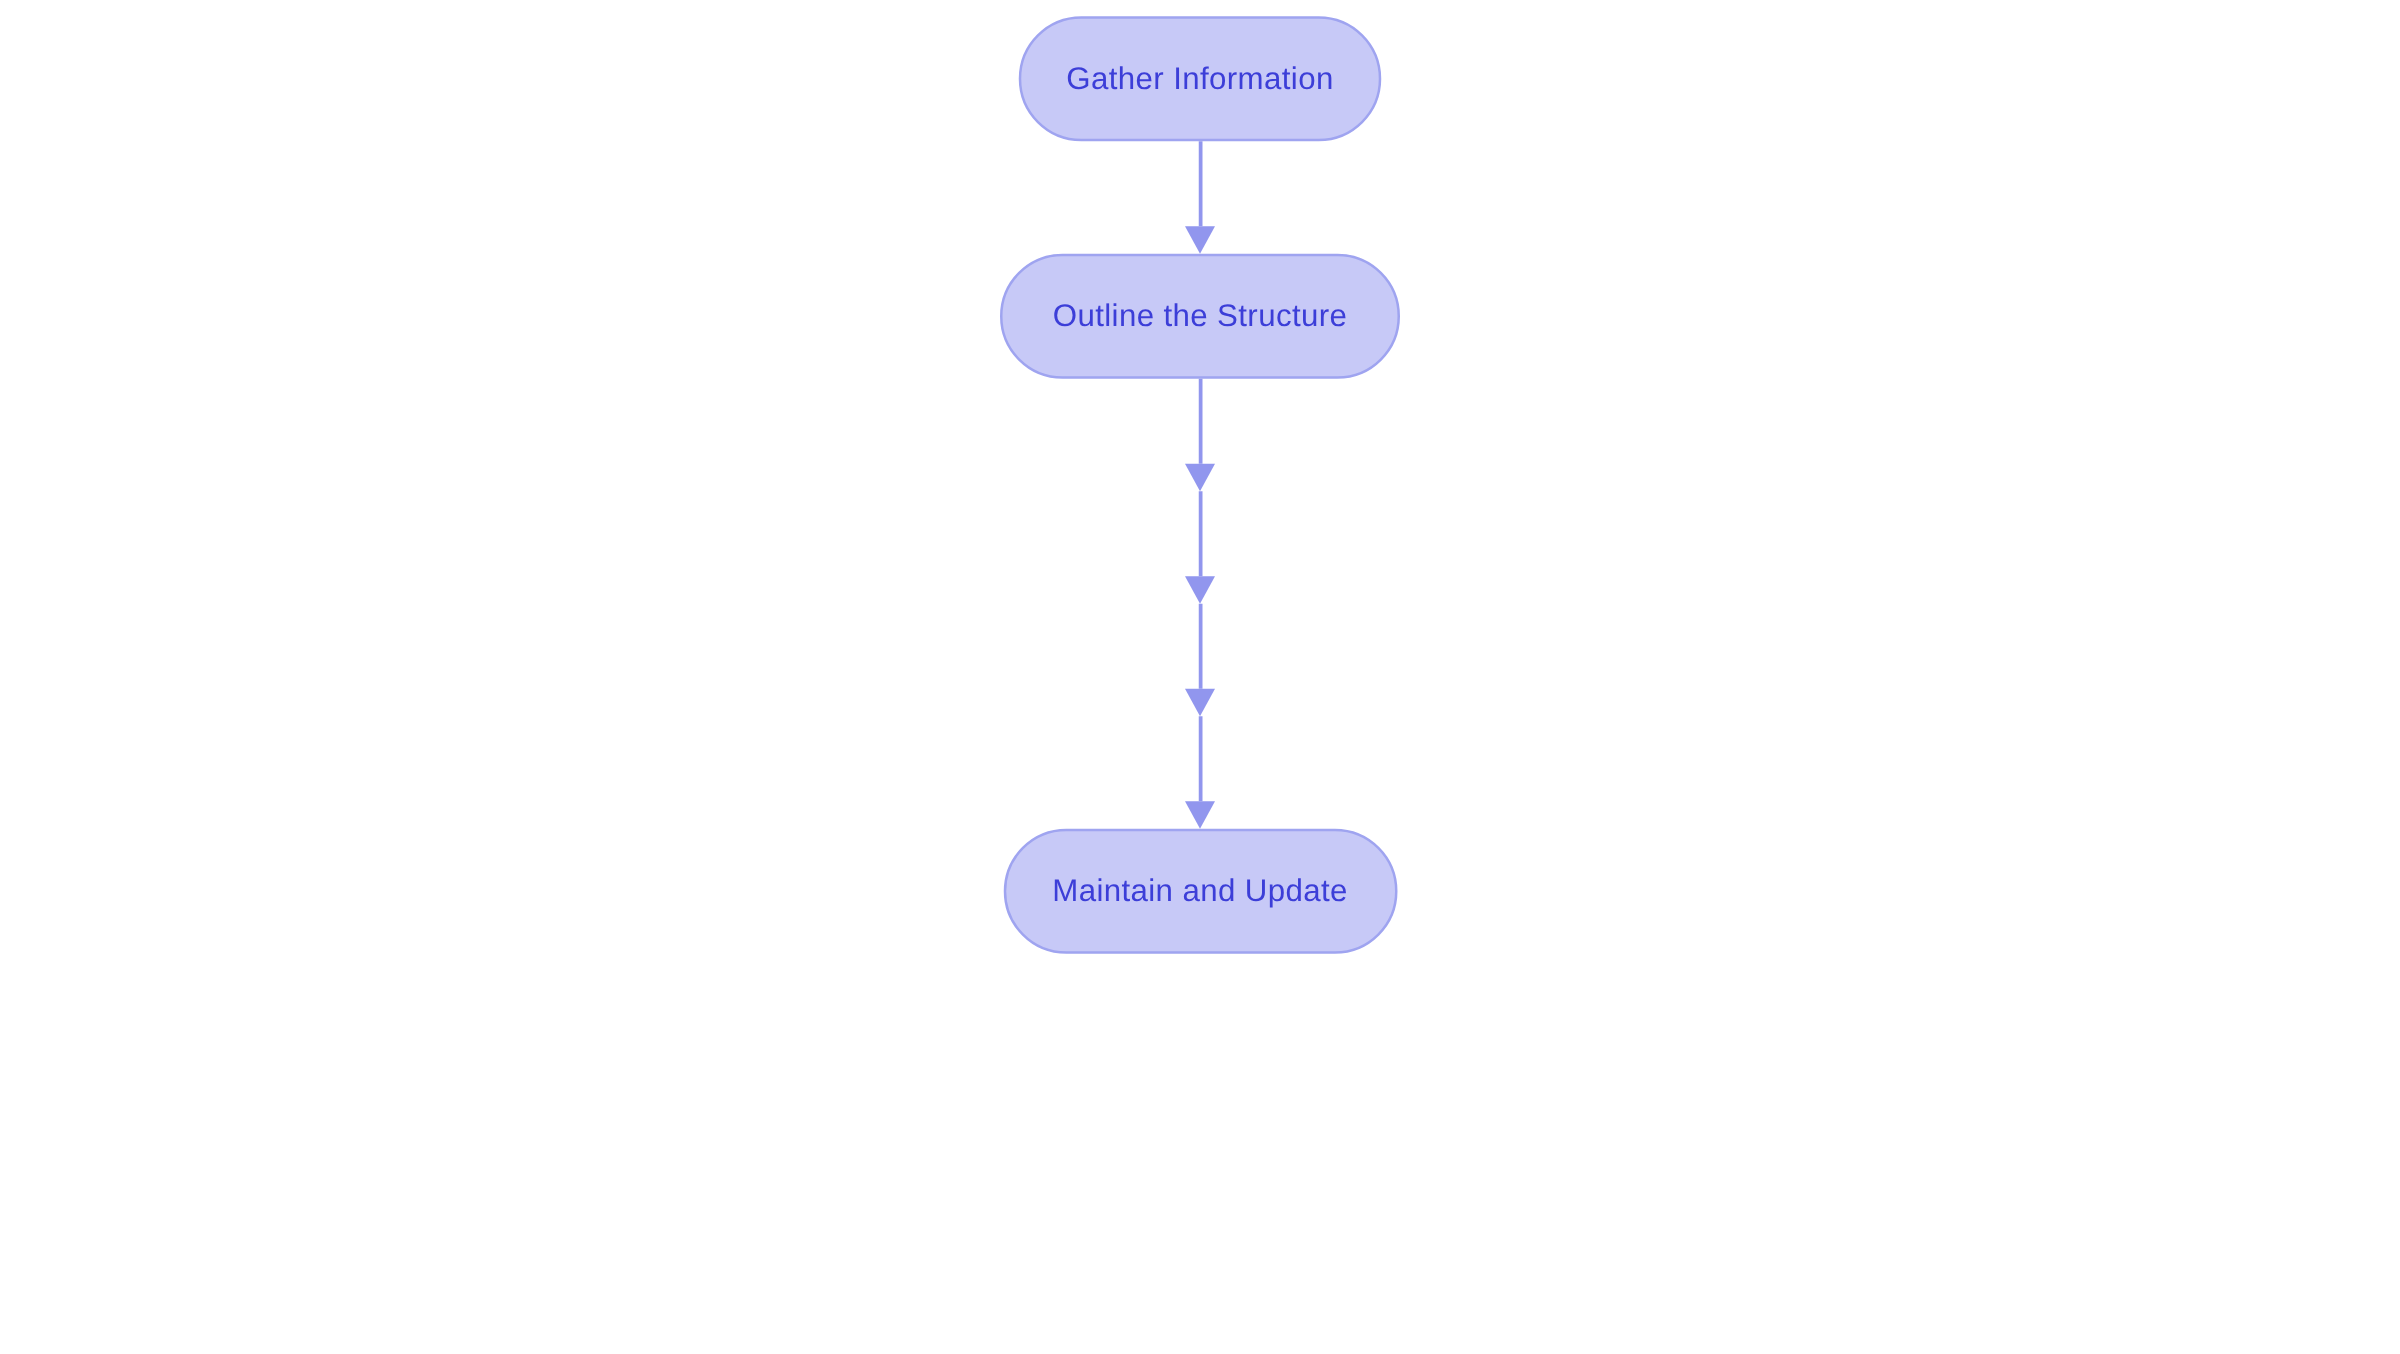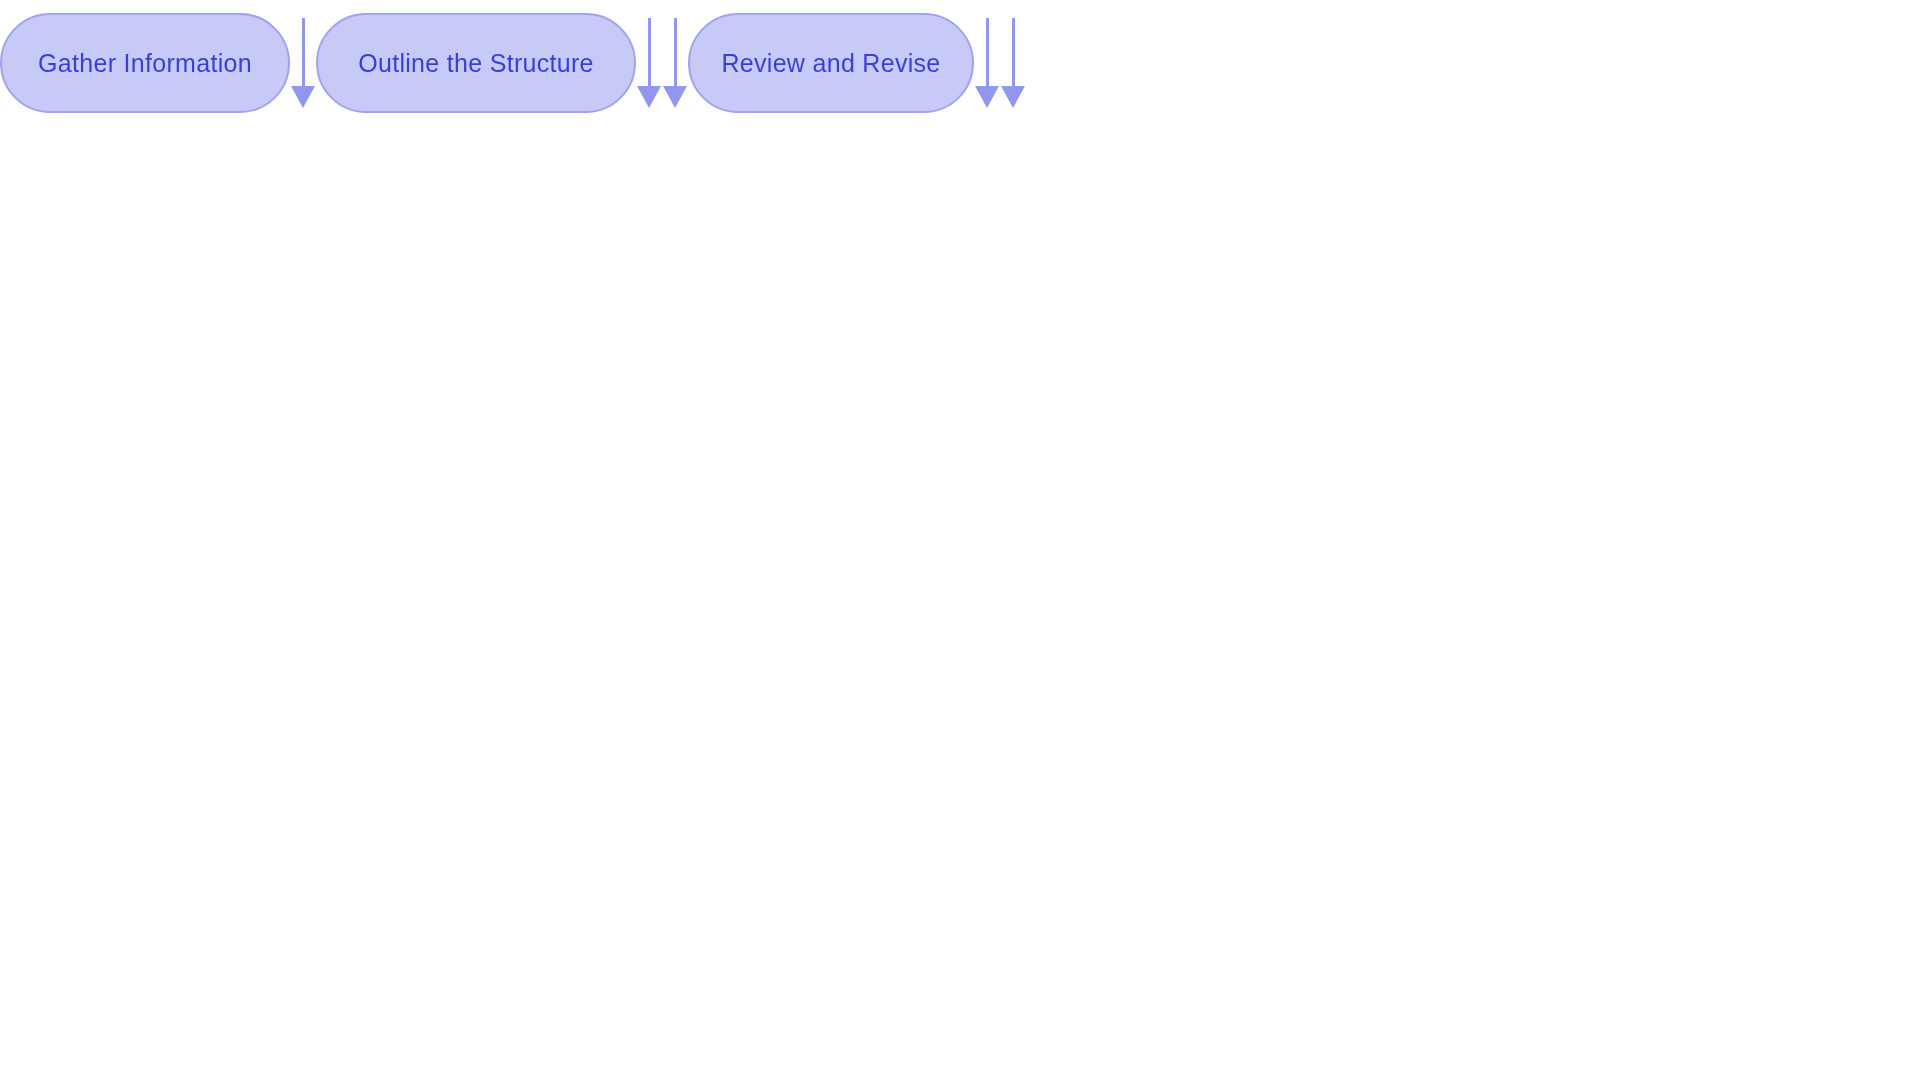--- a/index.html
+++ b/index.html
@@ -16,21 +16,21 @@
     width: 1920px;
     height: 1083px;
     background: var(--background, #ffffff);
   }
   .flow {
     position: absolute;
     left: 0;
     top: 13px;
     width: 1920px;
     display: flex;
-    flex-direction: row;
+    flex-direction: column;
     align-items: center;
   }
   .node {
     box-sizing: border-box;
     height: 100px;
     border-radius: 50px;
     background: var(--node-fill, #c7c9f7);
     border: 2px solid var(--node-border, #9fa4f0);
     display: flex;
     align-items: center;
@@ -87,30 +87,30 @@
       <div class="arrow-stem"></div>
       <div class="arrow-head"></div>
     </div>
 
 
     <div class="arrow">
       <div class="arrow-stem"></div>
       <div class="arrow-head"></div>
     </div>
 
-    <div class="node" style="width:286px">
-      <span class="node-label">Review and Revise</span>
-    </div>
 
     <div class="arrow">
       <div class="arrow-stem"></div>
       <div class="arrow-head"></div>
     </div>
 
 
     <div class="arrow">
       <div class="arrow-stem"></div>
       <div class="arrow-head"></div>
     </div>
 
+    <div class="node" style="width:315px">
+      <span class="node-label">Maintain and Update</span>
+    </div>
 
   </div>
 </div>
 
 </body></html>

